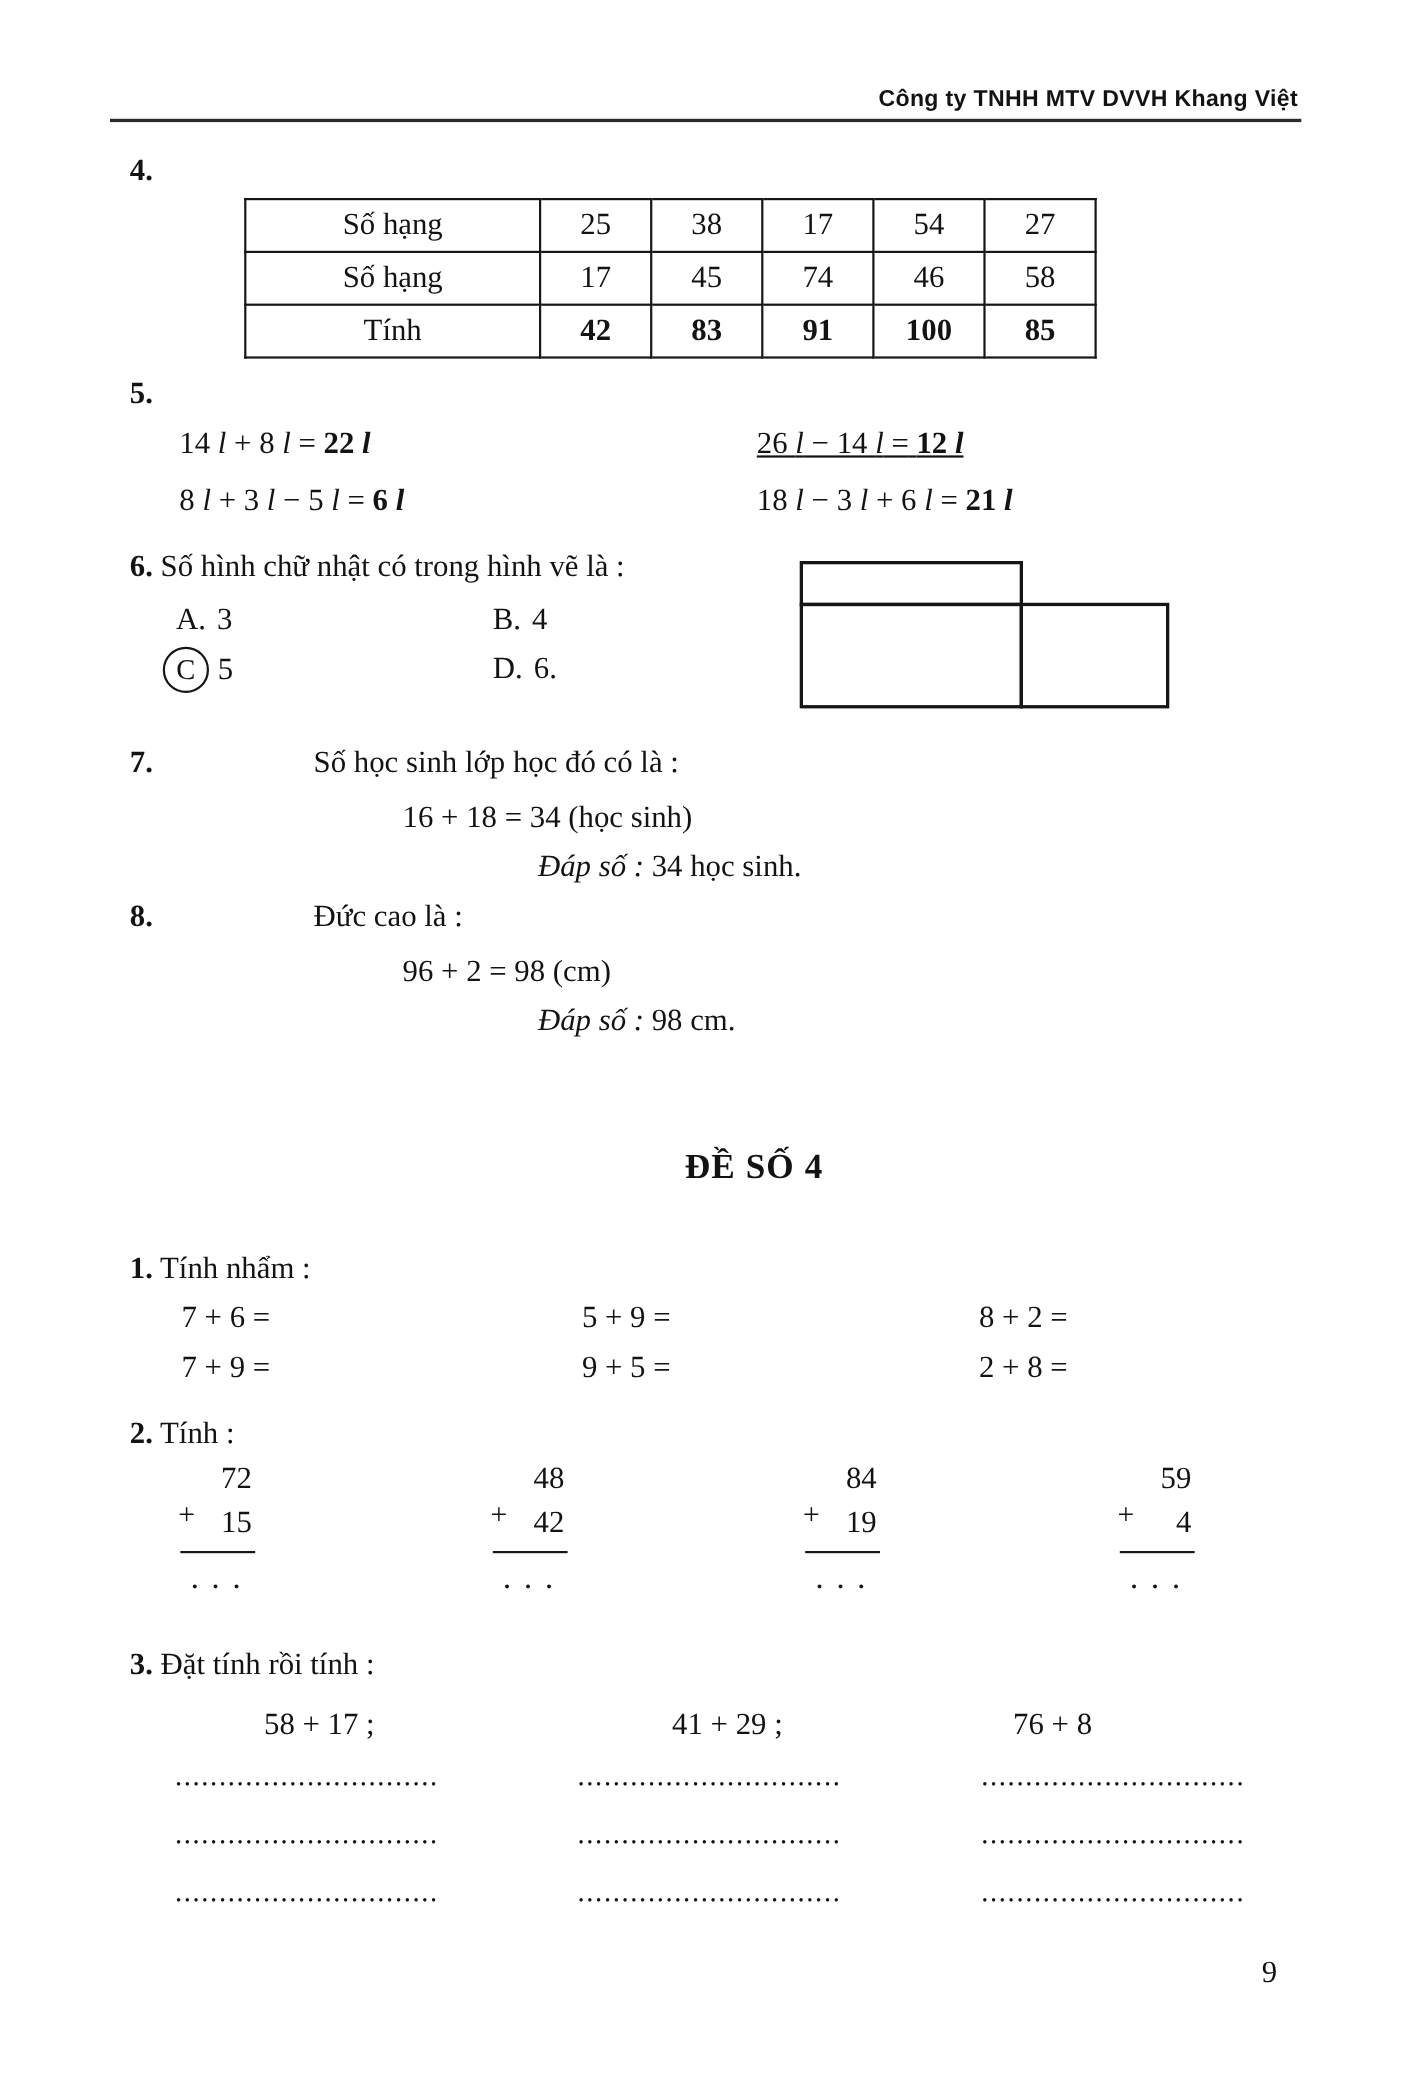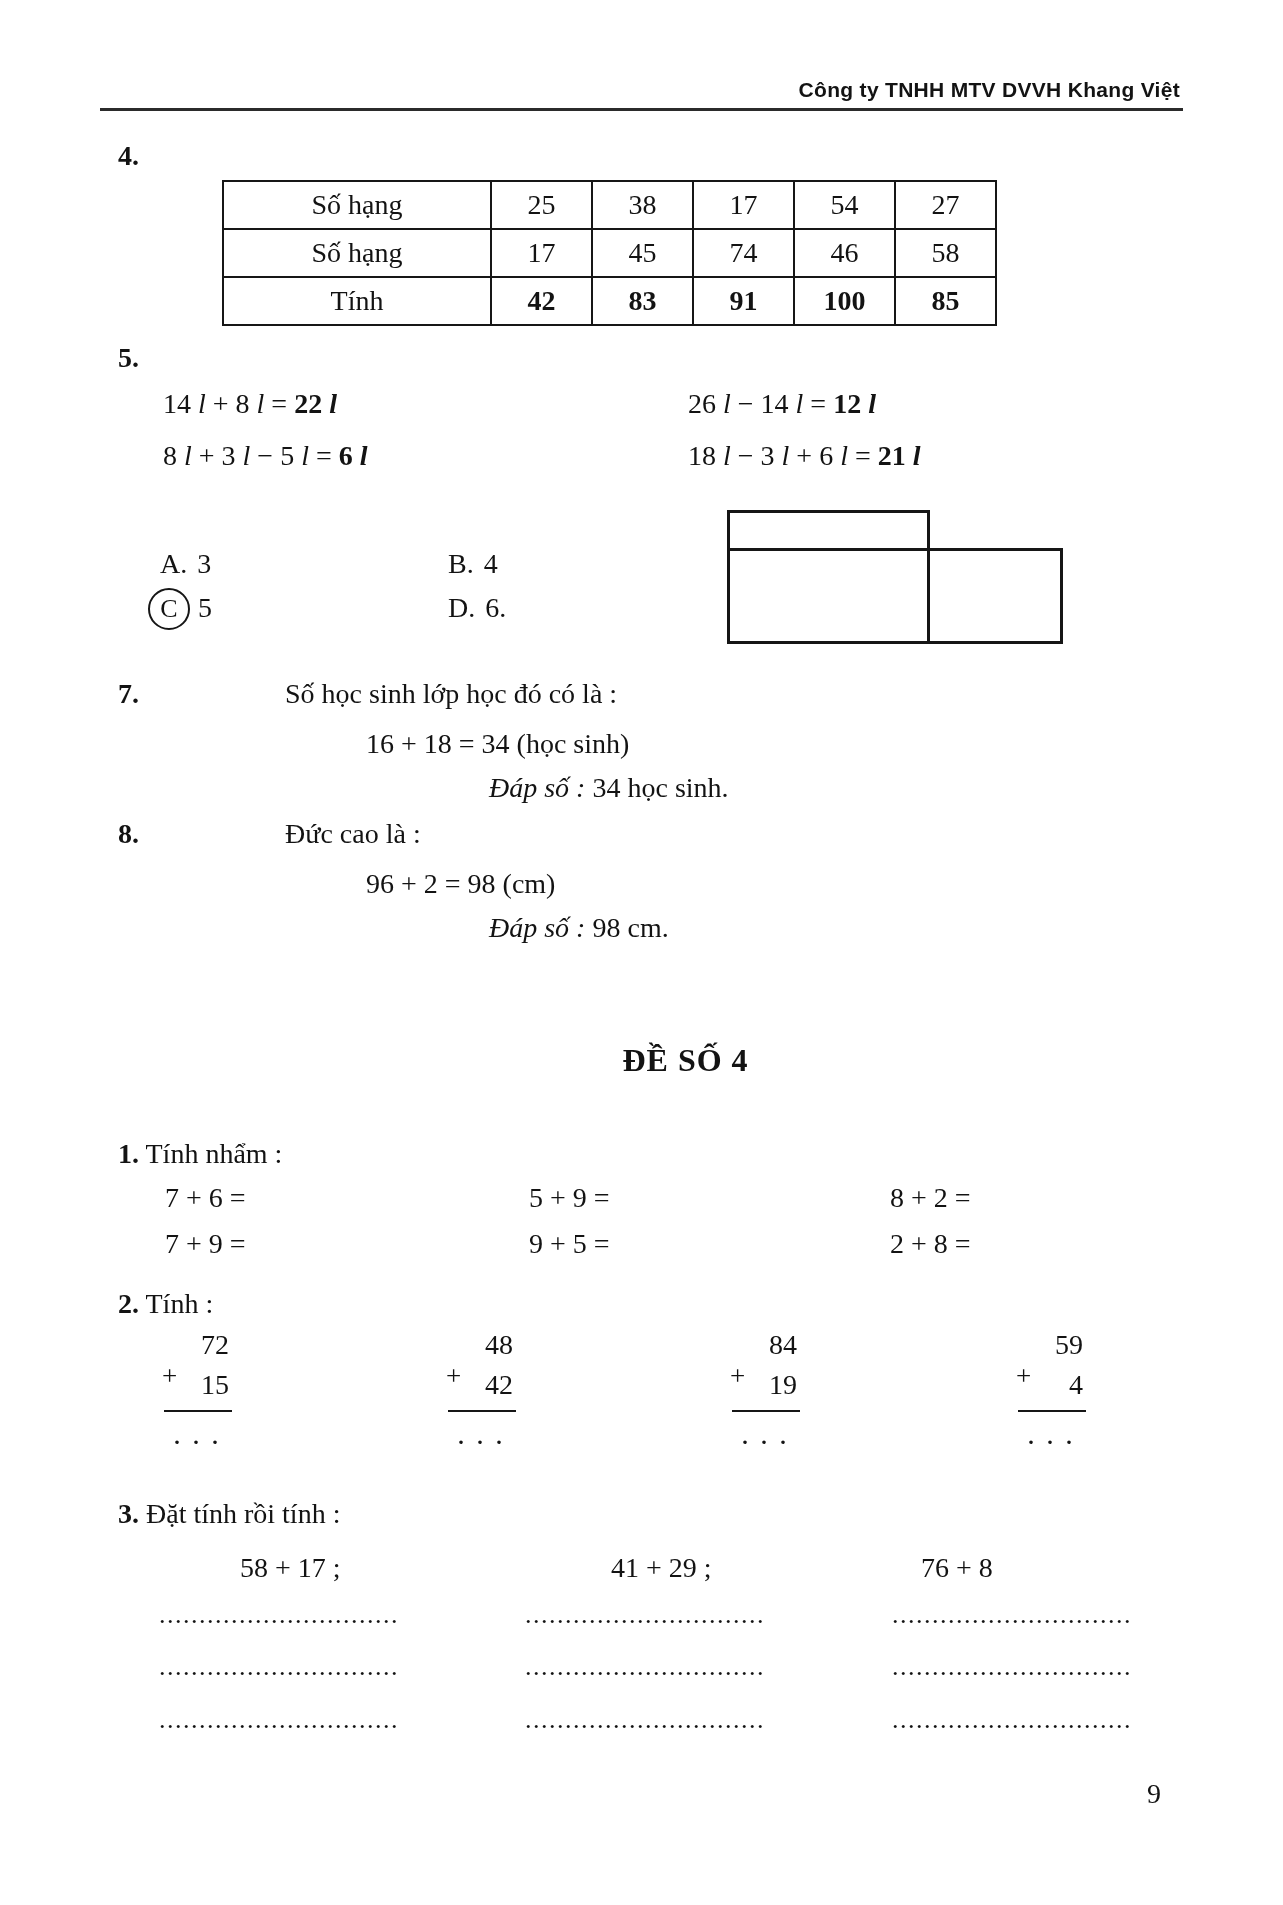--- a/index.html
+++ b/index.html
@@ -109,33 +109,37 @@
       <td class="val">85</td>
     </tr>
   </tbody>
     </table>
 
   <div class="abs num" style="left:118px; top:342px;">5.</div>
   <div class="abs eq" style="left:163px; top:388px;">
     <span class="eq-text">14 <i>l</i> + 8 <i>l</i> =</span>
     <span class="ans eq-text">22 <i>l</i></span>
   </div>
-  <div class="abs eq" style="left:688px; top:388px;">
+  <div class="abs eq" style="left:688px; top:388px;text-decoration:underline;">
     <span class="eq-text">26 <i>l</i> − 14 <i>l</i> =</span>
     <span class="ans eq-text">12 <i>l</i></span>
   </div>
   <div class="abs eq" style="left:163px; top:440px;">
     <span class="eq-text">8 <i>l</i> + 3 <i>l</i> − 5 <i>l</i> =</span>
     <span class="ans eq-text">6 <i>l</i></span>
   </div>
   <div class="abs eq" style="left:688px; top:440px;">
     <span class="eq-text">18 <i>l</i> − 3 <i>l</i> + 6 <i>l</i> =</span>
     <span class="ans eq-text">21 <i>l</i></span>
   </div>
 
+  <div class="abs txt" style="left:118px; top:500px; white-space:nowrap;">
+    <span class="b">6.</span>
+    <span>Số hình chữ nhật có trong hình vẽ là :</span>
+  </div>
 
   <div class="abs" style="left:727px; top:510px; width:336px; height:134px;">
     <div class="fig-rect" style="left:0; top:0; width:203px; height:41px;"></div>
     <div class="fig-rect" style="left:0; top:38px; width:203px; height:96px;"></div>
     <div class="fig-rect" style="left:200px; top:38px; width:136px; height:96px;"></div>
   </div>
 
   <div class="abs opt" style="left:160px; top:548px;">
     <span class="letter">A.</span><span>3</span>
   </div>

